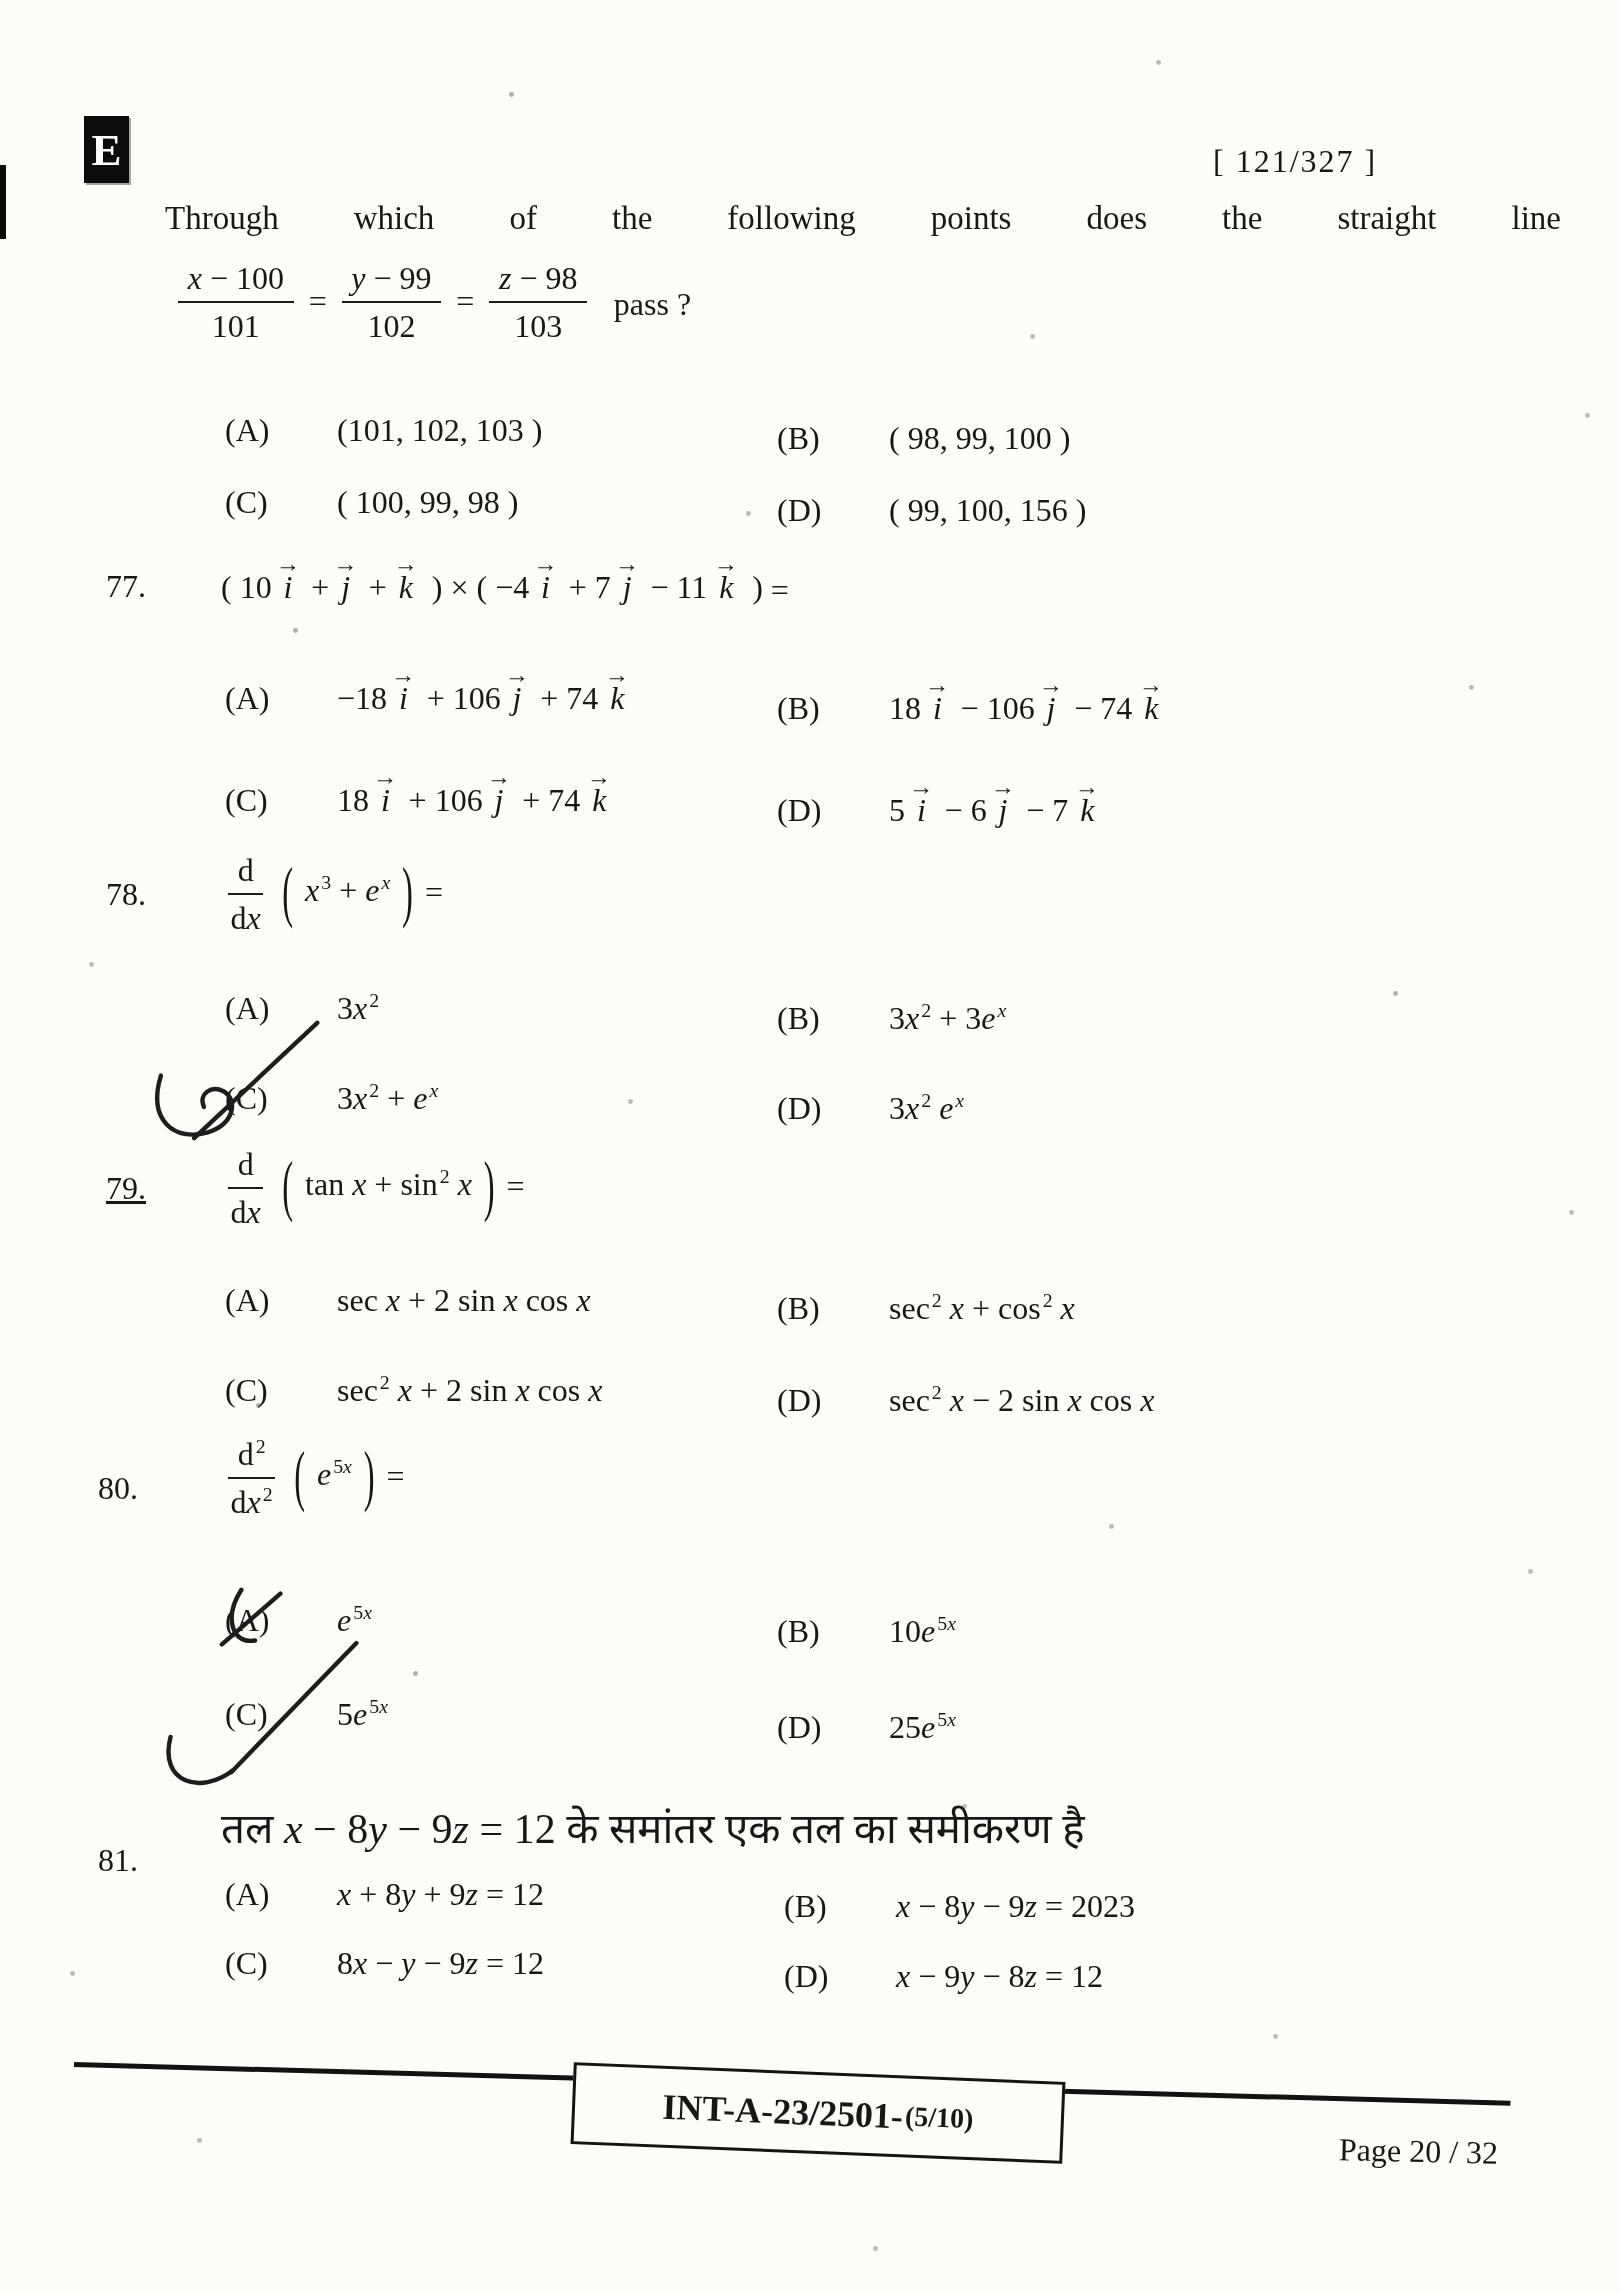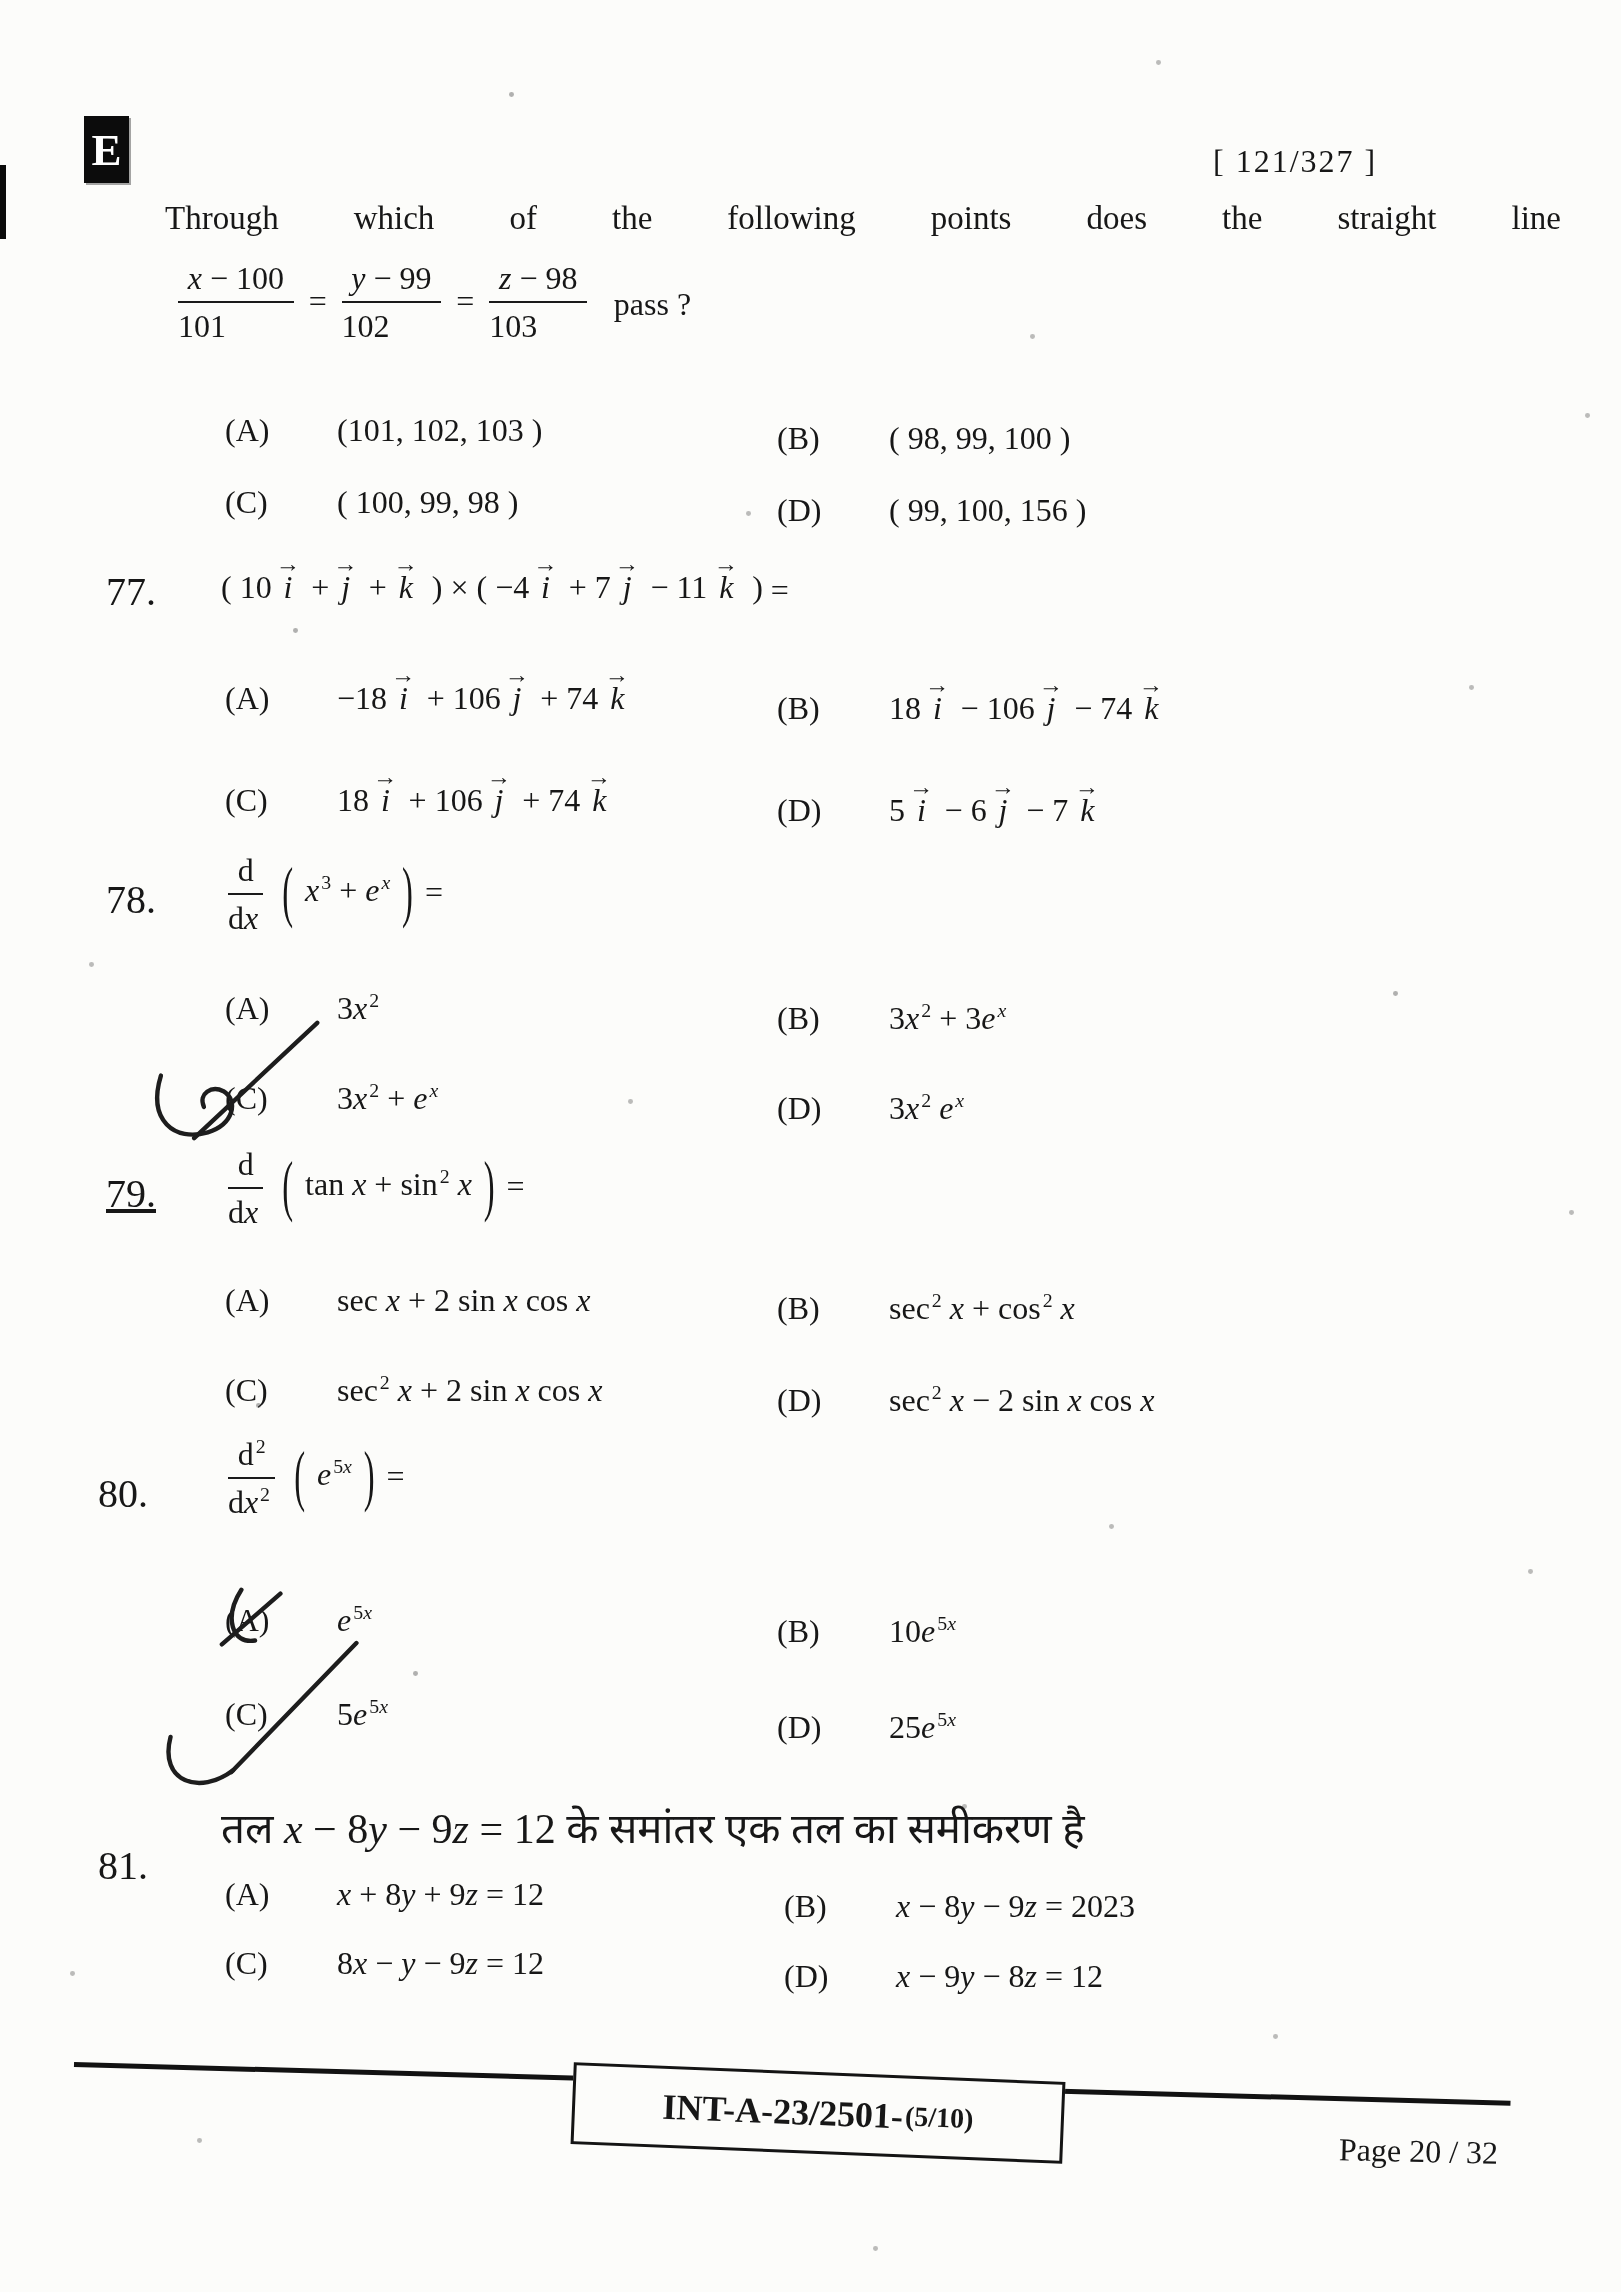--- a/index.html
+++ b/index.html
@@ -23,27 +23,27 @@
     box-shadow:2px 2px 0 rgba(0,0,0,.35);
   }
   .edge-mark{left:0;top:165px;width:5.9px;height:74px;background:#0a0a0a;}
   .code{left:1213px;top:143px;font-size:32px;letter-spacing:2px;white-space:nowrap;}
   .qjust{
     left:165px;top:200px;width:1396px;
     font-size:33px;
     text-align:justify;text-align-last:justify;text-justify:inter-word;
     white-space:normal;
   }
-  .qnum{font-size:40px;}
+  .qnum{font-size:32px;}
 
   
   .math{font-size:32px;line-height:1.3;white-space:normal;}
   .mi{font-style:italic;}
   sup.msup{font-size:0.62em;vertical-align:0.6em;line-height:0;margin-left:2px;}
-  .frac{display:inline-block;vertical-align:middle;margin:0 6.9px;line-height:1.2;}
+  .frac{display:inline-block;vertical-align:middle;text-align:center;margin:0 6.9px;line-height:1.2;}
   .frac .num{display:block;border-bottom:2.9px solid #1a1a1a;padding:2px 9.8px 3.9px;}
   .frac .den{display:block;padding-top:3.9px;}
   .vec{position:relative;display:inline-block;margin:0 10.8px 0 3.9px;}
   .vec .vec-arrow{position:absolute;left:48%;top:-0.80em;transform:translateX(-50%);font-size:0.76em;font-weight:bold;}
   .vec .vec-base{font-style:italic;}
   .bigp{display:inline-block;transform:scaleY(2.05);vertical-align:-0.08em;font-size:1.02em;margin:0 3.9px;}
   .vmid{vertical-align:middle;}
   .eq-tail{vertical-align:middle;margin-left:19.6px;font-family:Liberation Serif, serif;}
 
   

